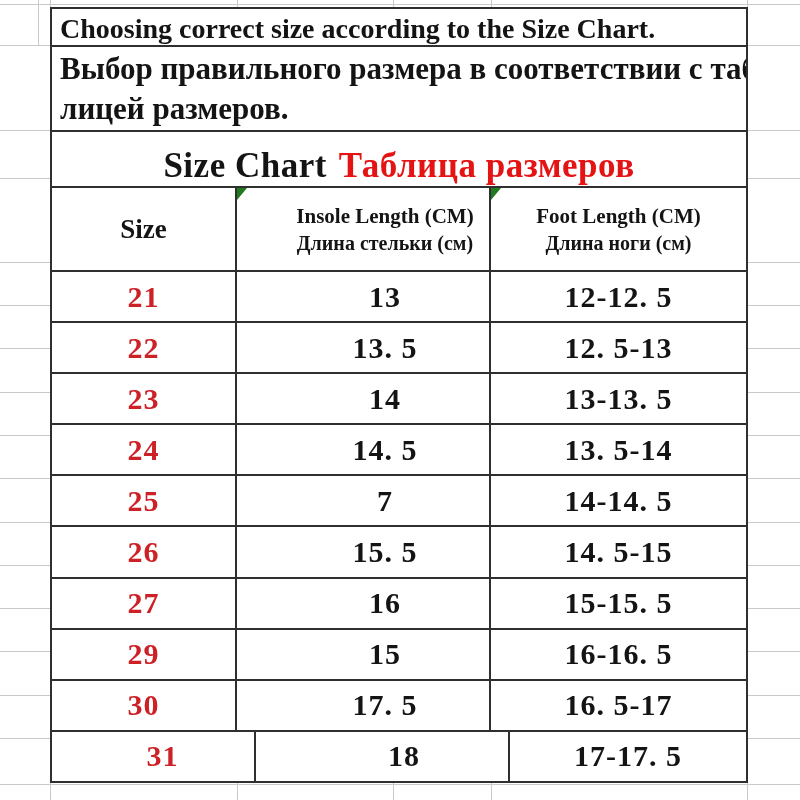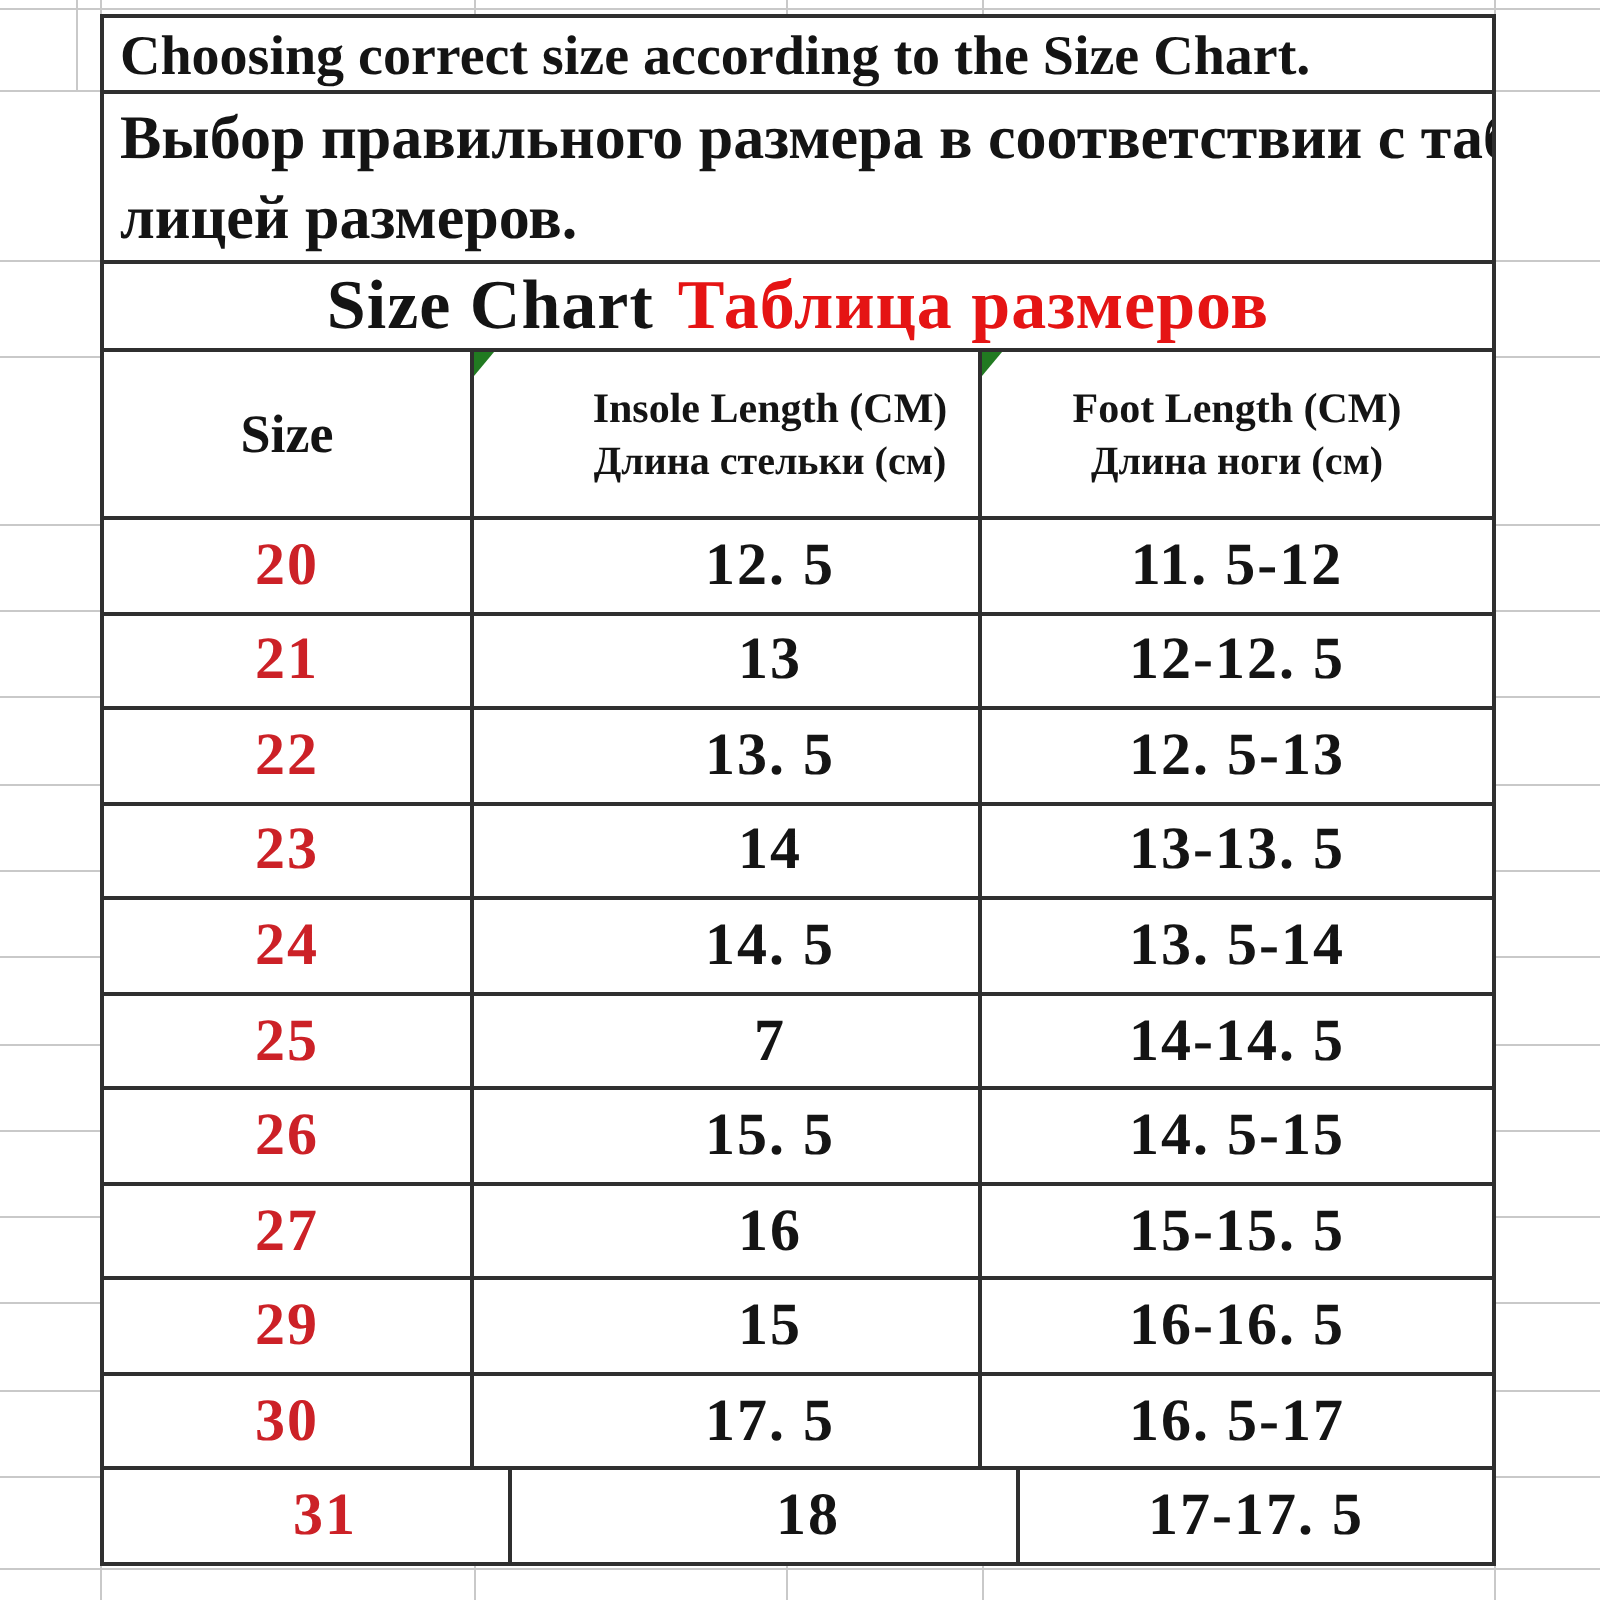--- a/index.html
+++ b/index.html
@@ -17,21 +17,21 @@
 
   
   .sheet-table {
     position:absolute; left:50px; top:7px; width:698px; height:776px;
     box-sizing:border-box; background:#fff; border:2px solid var(--border,#2f2f2f);
     display:flex; flex-direction:column; z-index:2; font-weight:700;
   }
   .row { box-sizing:border-box; border-bottom:2px solid var(--border,#2f2f2f); display:flex; }
   .intro-en { height:38px; align-items:flex-end; padding-left:8px; font-size:28px; white-space:nowrap; overflow:hidden; }
   .intro-ru { height:85px; flex-direction:column; justify-content:center; padding-left:8px; font-size:31px; line-height:40px; white-space:nowrap; overflow:hidden; }
-  .title-row { height:44px; align-items:center; justify-content:center; font-size:35px; letter-spacing:0.5px; white-space:nowrap; }
+  .title-row { height:56px; align-items:flex-end; justify-content:center; font-size:35px; letter-spacing:0.5px; white-space:nowrap; }
   .title-row .t-en { margin-right:12px; }
   .title-row .t-ru { color:var(--title-red,#e51414); }
 
   .header-row { height:84px; }
   .c { box-sizing:border-box; border-right:2px solid var(--border,#2f2f2f);
        display:flex; flex-direction:column; align-items:center; justify-content:center;
        position:relative; overflow:hidden; }
   .c:last-child { border-right:none; }
   .c1 { width:185px; }
   .c2 { width:254px;padding-left:44px; }
@@ -107,25 +107,20 @@
         <div class="h-ru">Длина стельки (см)</div>
       </div>
       <div class="c c3">
         <i class="gmark"></i>
         <div class="h-en">Foot Length (CM)</div>
         <div class="h-ru">Длина ноги (см)</div>
       </div>
     </div>
 
     <div class="tbody">
-    <div class="row data-row">
-      <div class="c c1 size">20</div>
-      <div class="c c2">12. 5</div>
-      <div class="c c3">11. 5-12</div>
-    </div>
 
     <div class="row data-row">
       <div class="c c1 size">21</div>
       <div class="c c2">13</div>
       <div class="c c3">12-12. 5</div>
     </div>
 
     <div class="row data-row">
       <div class="c c1 size">22</div>
       <div class="c c2">13. 5</div>

